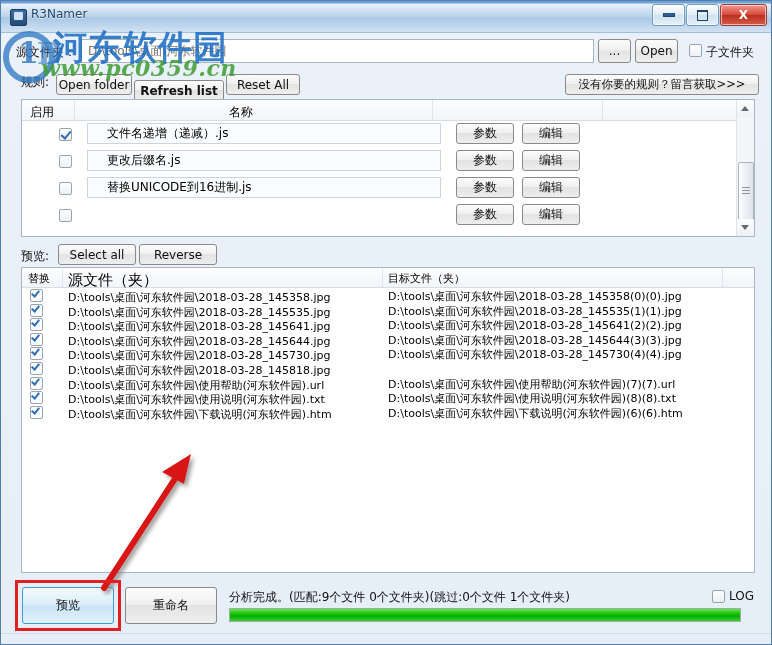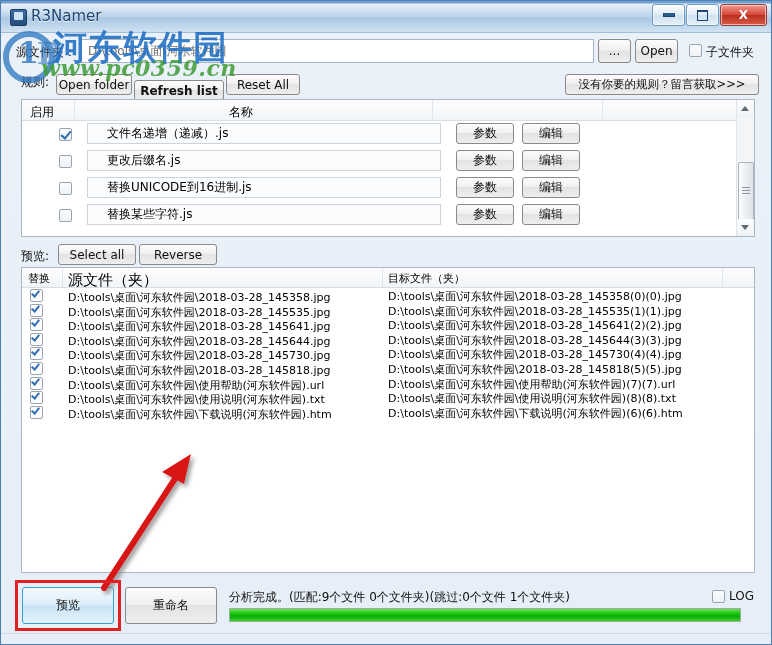--- a/index.html
+++ b/index.html
@@ -11,21 +11,21 @@
        border:1px solid #4f7eb0;overflow:hidden;}
 
   
   .titlebar{position:relative;height:31px;
             background:linear-gradient(to bottom,#6fa0cf 0px,#6fa0cf 2px,#e8f1fa 3px,#b9d1e9 16px,#a9c7e4 17px,#cfe0f1 30px);
             border-bottom:1px solid #9ebfde;}
   .title-icon{position:absolute;left:9px;top:8px;width:15px;height:15px;border-radius:2px;
               background:linear-gradient(#3b6fa5,#244a78);border:1px solid #1d3b5e;}
   .title-icon::after{content:"";position:absolute;left:3px;top:2px;width:9px;height:8px;
               background:#cfe3f5;border-radius:1px;}
-  .title-text{position:absolute;left:30px;top:6px;font-size:15px;color:#20456e;
+  .title-text{position:absolute;left:30px;top:6px;font-size:12px;color:#20456e;
               text-shadow:0 1px 0 rgba(255,255,255,.75);}
 
   .winbtns{position:absolute;right:4px;top:3px;display:flex;gap:1px;}
   .wbtn{width:31px;height:20px;border:1px solid #6f9bc4;border-radius:3px;
         background:linear-gradient(#fdfefe,#e2ecf6 48%,#cfe0f0 52%,#e7f0f9);
         position:relative;box-shadow:inset 0 0 0 1px rgba(255,255,255,.6);}
   .wbtn.close{width:45px;border:1px solid #9c3b32;border-radius:3px;
         background:linear-gradient(#f19a8e,#d5483a 48%,#b9301f 52%,#d85a48);}
   .wbtn .gl{position:absolute;left:0;right:0;top:0;bottom:0;display:flex;
         align-items:center;justify-content:center;font-size:11px;color:#14365c;}
@@ -225,21 +225,20 @@
           <div class="btn rule-edit">编辑</div>
         </div>
         <div class="rule-row">
           <div class="cbox rule-chk"></div>
           <div class="rule-name">替换UNICODE到16进制.js</div>
           <div class="btn rule-param">参数</div>
           <div class="btn rule-edit">编辑</div>
         </div>
         <div class="rule-row">
           <div class="cbox rule-chk"></div>
-          <div class="rule-name">替换某些字符.js</div>
           <div class="btn rule-param">参数</div>
           <div class="btn rule-edit">编辑</div>
         </div>
       </div>
     <div class="vscroll">
       <div class="vs-up">
           <span class="tri-u"></span>
         </div>
       <div class="vs-thumb" style="top:62px;height:56px;">
         <div class="vs-grip">
@@ -291,21 +290,20 @@
           <div class="file-dst">D:\tools\桌面\河东软件园\2018-03-28_145644(3)(3).jpg</div>
         </div>
         <div class="file-row">
           <div class="file-chk"></div>
           <div class="file-src">D:\tools\桌面\河东软件园\2018-03-28_145730.jpg</div>
           <div class="file-dst">D:\tools\桌面\河东软件园\2018-03-28_145730(4)(4).jpg</div>
         </div>
         <div class="file-row">
           <div class="file-chk"></div>
           <div class="file-src">D:\tools\桌面\河东软件园\2018-03-28_145818.jpg</div>
-          <div class="file-dst">D:\tools\桌面\河东软件园\2018-03-28_145818(5)(5).jpg</div>
         </div>
         <div class="file-row">
           <div class="file-chk"></div>
           <div class="file-src">D:\tools\桌面\河东软件园\使用帮助(河东软件园).url</div>
           <div class="file-dst">D:\tools\桌面\河东软件园\使用帮助(河东软件园)(7)(7).url</div>
         </div>
         <div class="file-row">
           <div class="file-chk"></div>
           <div class="file-src">D:\tools\桌面\河东软件园\使用说明(河东软件园).txt</div>
           <div class="file-dst">D:\tools\桌面\河东软件园\使用说明(河东软件园)(8)(8).txt</div>

